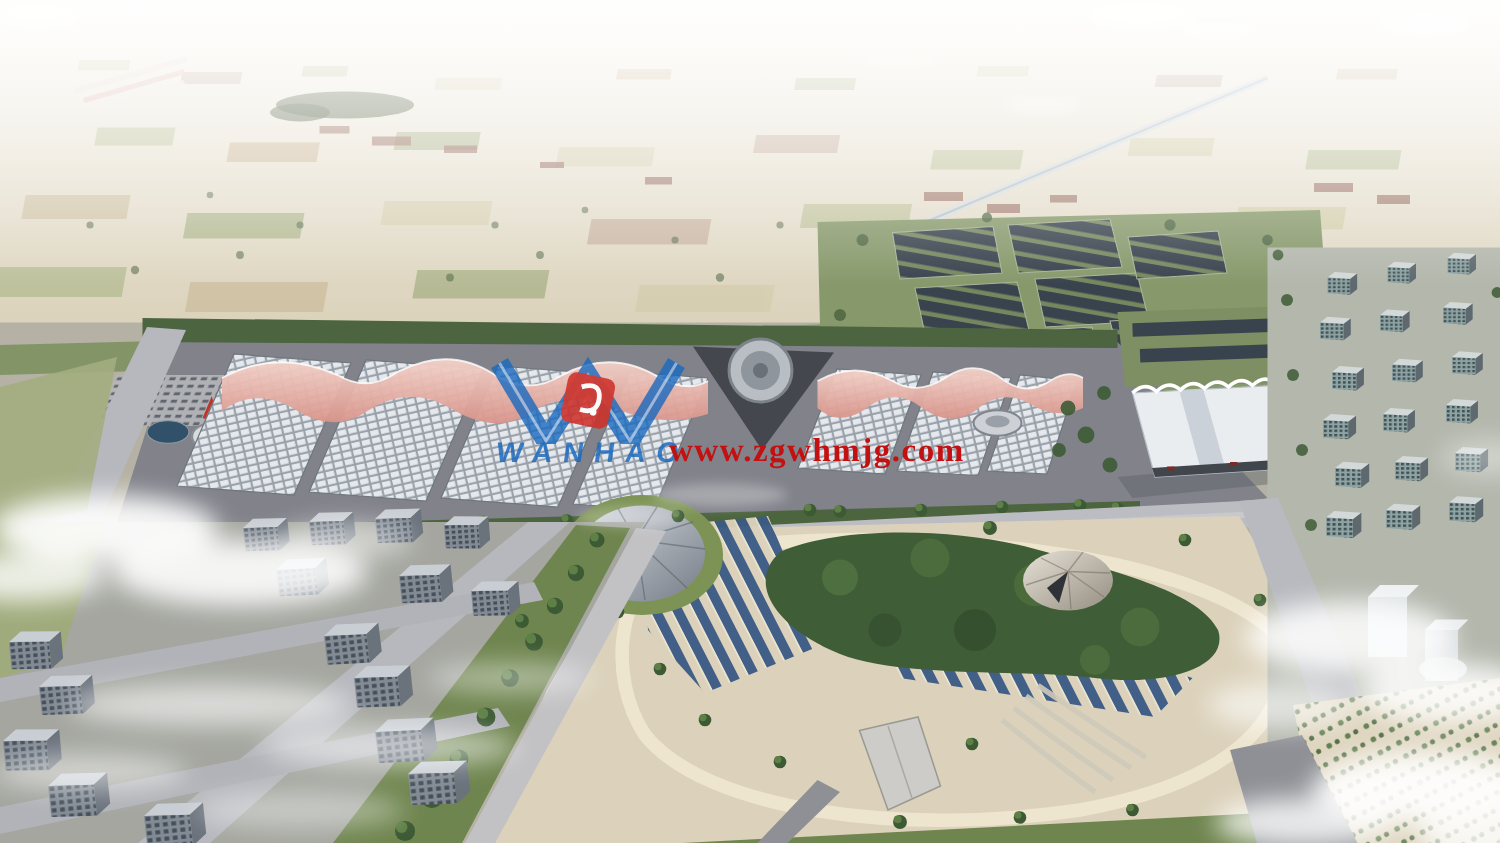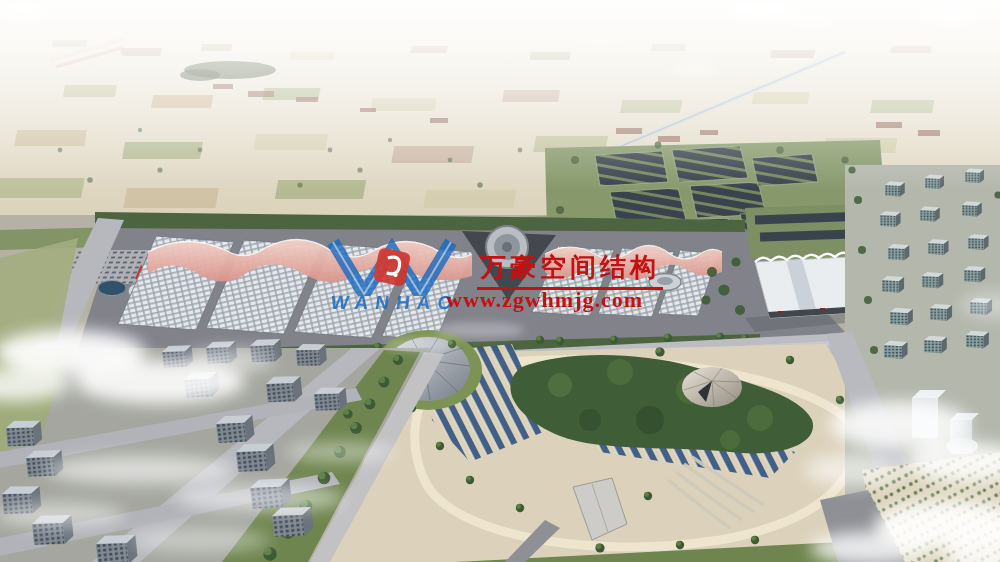--- a/index.html
+++ b/index.html
@@ -502,17 +502,16 @@
       <path d="M7,4 L38,56 L66,12 L94,56 L125,4" fill="none" stroke="var(--wm-blue,#1a6abf)" stroke-width="13" opacity=".88"></path>
       <path d="M7,4 L38,56 L66,12 L94,56 L125,4" fill="none" stroke="#ffffff" stroke-width="2" opacity=".5"></path>
       <g transform="translate(66,29) rotate(12)">
         <rect x="-16" y="-17" width="32" height="34" rx="6" fill="var(--wm-emblem-red,#d03028)" opacity=".95"></rect>
         <path d="M-6,-8 q12,-6 13,5 q1,11 -11,10" stroke="#ffffff" stroke-width="3.2" fill="none"></path>
         <circle cx="5" cy="7" r="2.2" fill="#ffffff"></circle>
       </g>
     </svg>
     <span class="wm-logo-text">WANHAO</span>
   </div>
-  <div class="wm-company">万豪空间结构</div>
   <div class="wm-site">www.zgwhmjg.com</div>
 </div>
 
 </div>
 
 </body></html>

